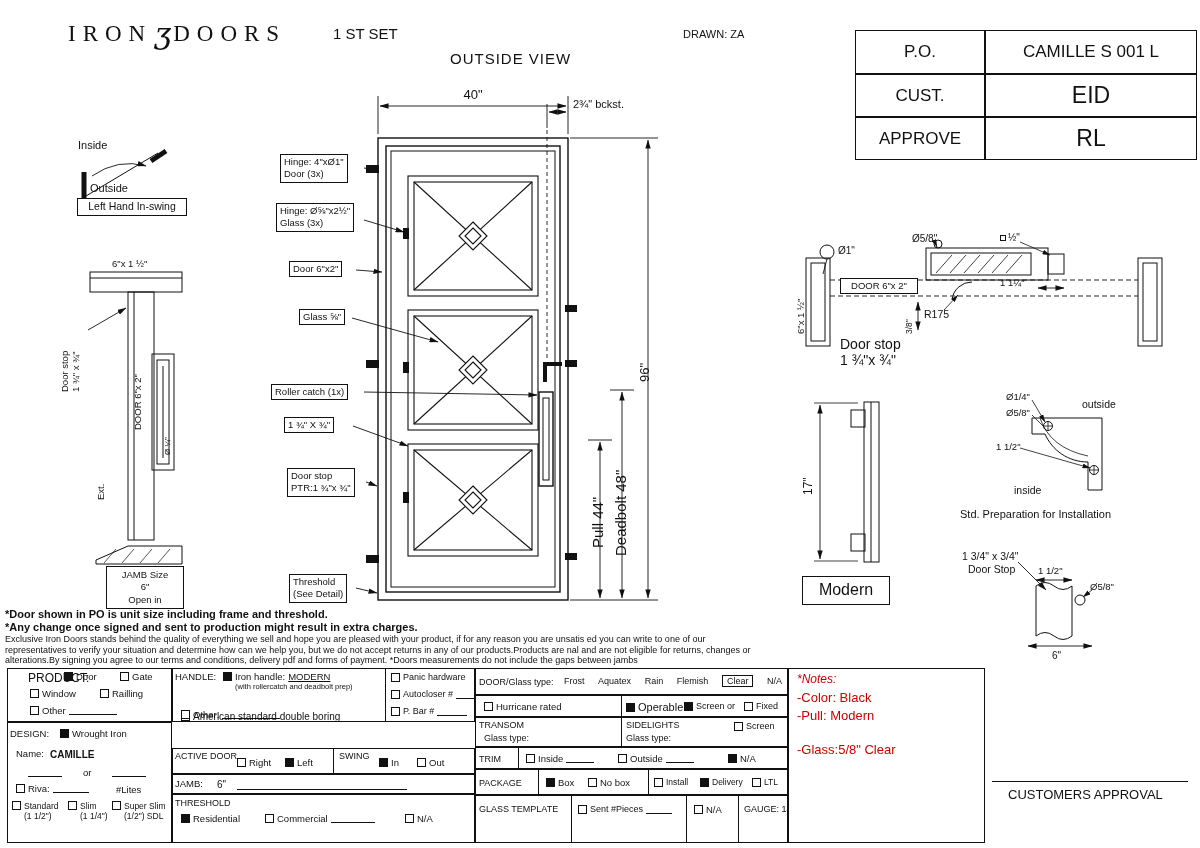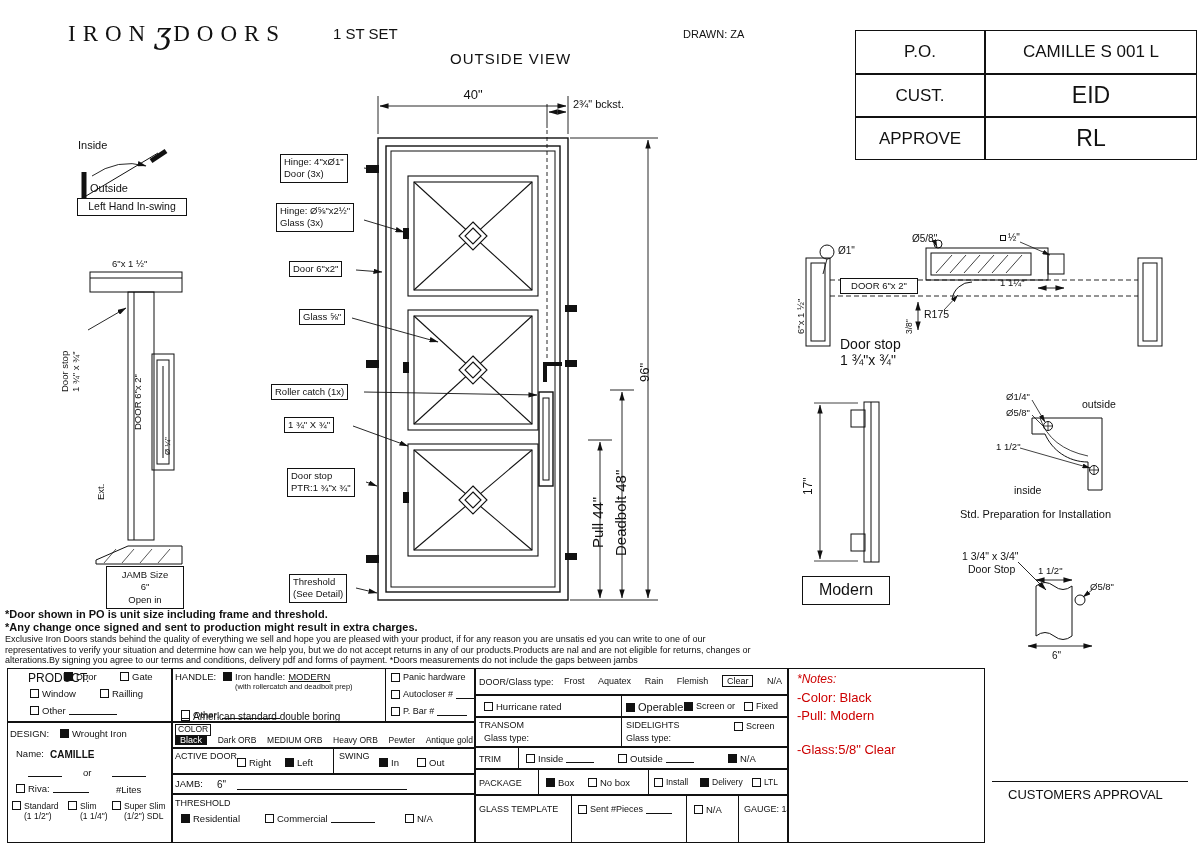--- a/index.html
+++ b/index.html
@@ -381,31 +381,20 @@
         <span>Autocloser #</span>
         <span class="blank" style="width:22px"></span>
       </span>
     <span class="opt abs" style="left:218px;top:37px;font-size:9px">
         <span class="cb"></span>
         <span>P. Bar #</span>
         <span class="blank" style="width:30px"></span>
       </span>
   </div>
 
-  <div class="cell" style="left:172px;top:722px;width:303px;height:26px">
-    <span class="lbl" style="left:2px;top:1px;font-size:8.5px;border:1px solid #111;padding:0 2px">COLOR</span>
-    <span class="abs" style="left:2px;top:12px;width:298px;display:flex;justify-content:space-between;align-items:center;font-size:8.5px">
-      <span class="chip-black">Black</span>
-      <span>Dark ORB</span>
-      <span>MEDIUM ORB</span>
-      <span>Heavy ORB</span>
-      <span>Pewter</span>
-      <span>Antique gold</span>
-    </span>
-  </div>
 
   <div class="cell" style="left:172px;top:748px;width:303px;height:26px">
     <span class="lbl hdr" style="left:2px;top:2px">ACTIVE DOOR</span>
     <span class="opt abs" style="left:64px;top:8px">
         <span class="cb"></span>
         <span>Right</span>
       </span>
     <span class="opt abs" style="left:112px;top:8px">
         <span class="cb checked"></span>
         <span>Left</span>

